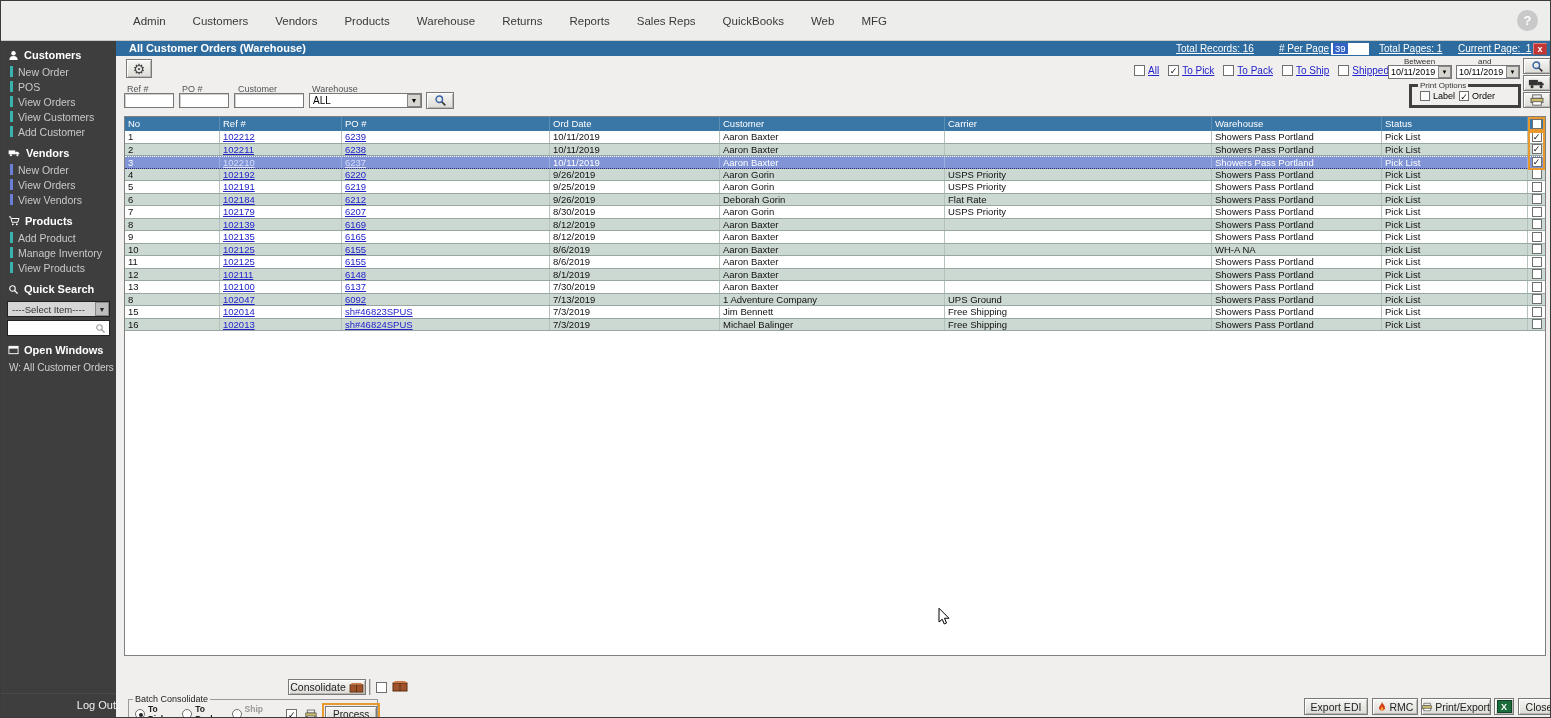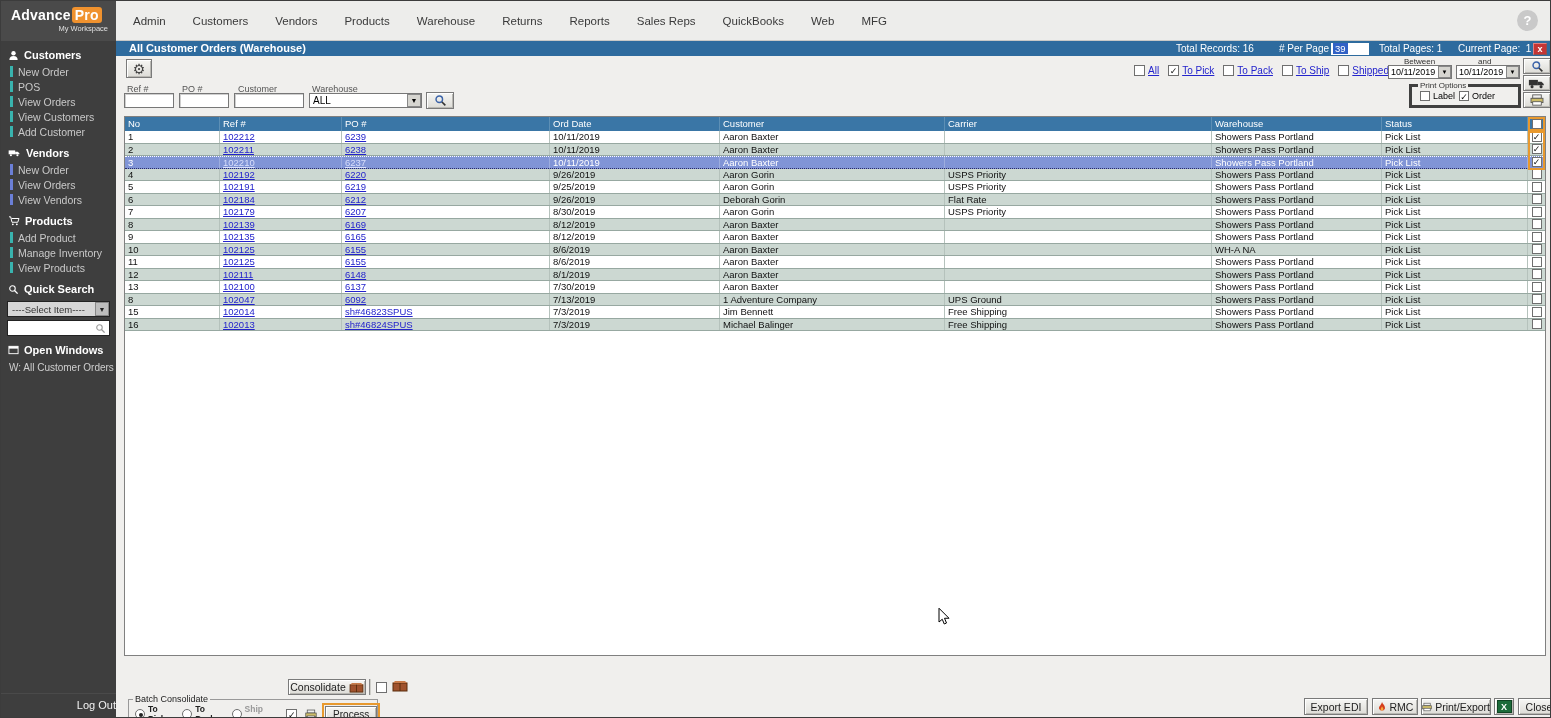--- a/index.html
+++ b/index.html
@@ -28,21 +28,21 @@
   .qs-select { margin:3px 6px 0 6px; height:16px; background:#d6d6d6; color:#333; font-size:9.5px; display:flex; align-items:center; justify-content:space-between; padding-left:4px; border:1px solid #222; cursor:pointer; }
   .qs-select .dd { width:14px; height:14px; background:#bdbdbd; border:1px solid #888; font-size:7px; line-height:13px; text-align:center; color:#222; }
   .qs-input { margin:3px 6px 0 6px; height:16px; background:#fff; border:1px solid #222; display:flex; align-items:center; justify-content:flex-end; padding-right:3px; cursor:text; }
   .ow-item { padding:3px 0 0 8px; font-size:10px; color:#cfcfcf; cursor:pointer; }
   .logout { position:absolute; bottom:3px; width:100%; text-align:right; color:#f2f2f2; font-size:11px; padding:5px 0; border-top:1px solid #4a4a4a; cursor:pointer; }
 
   
   .main { position:absolute; left:115px; top:40px; right:0; bottom:0; }
   .titlebar { position:absolute; left:0; top:0; right:0; height:15px; background:#2e6b9e; color:#fff; }
   .tb-title { position:absolute; left:13px; top:1px; font-weight:bold; font-size:11px; }
-  .tb-metric { position:absolute; top:2px; font-size:10px; white-space:nowrap; }
+  .tb-metric { position:absolute; top:2px; font-size:10px; white-space:nowrap;text-decoration:underline; }
   .pp-input { position:absolute; left:1215px; top:1.5px; width:38px; height:12px; background:#fff; display:flex; align-items:center; padding-left:2px; }
   .pp-sel { background:#3161c5; color:#fff; font-size:9.5px; padding:0 2px; }
   .tb-close { position:absolute; left:1417px; top:1.5px; width:14px; height:12px; background:#c43535; border:1px outset #e08080; color:#fff; font-size:9px; font-weight:bold; text-align:center; line-height:10px; cursor:pointer; }
 
   .content { position:absolute; left:0; top:15px; right:0; bottom:0; background:#f0efed; }
 
   .btn3d { background:linear-gradient(#f6f6f4,#dddcd7); border:1px solid #7a7a7a; box-shadow:inset 1px 1px 0 #fff, inset -1px -1px 0 #b9b8b3; cursor:pointer; font-size:10.5px; color:#222; display:flex; align-items:center; justify-content:center; gap:3px; }
 
   .gear-btn { position:absolute; left:10px; top:3px; width:26px; height:19px; font-size:14px; color:#444; }
 
@@ -107,24 +107,20 @@
   .xl-box { width:15px; height:13px; background:#1c6b3a; color:#fff; font-size:9px; font-weight:bold; text-align:center; line-height:13px; border:1px solid #0e4423; }
 
   .cursor { position:absolute; left:821px; top:551px; pointer-events:none; }
 </style>
 </head>
 <body>
 
 <div class="app">
 
   <header class="topbar">
-    <div class="logo">
-      <div class="logo-line"><span>Advance</span><span class="logo-pro">Pro</span></div>
-      <div class="logo-sub">My Workspace</div>
-    </div>
     <nav class="mainnav">
       <span>Admin</span>
       <span>Customers</span>
       <span>Vendors</span>
       <span>Products</span>
       <span>Warehouse</span>
       <span>Returns</span>
       <span>Reports</span>
       <span>Sales Reps</span>
       <span>QuickBooks</span>

